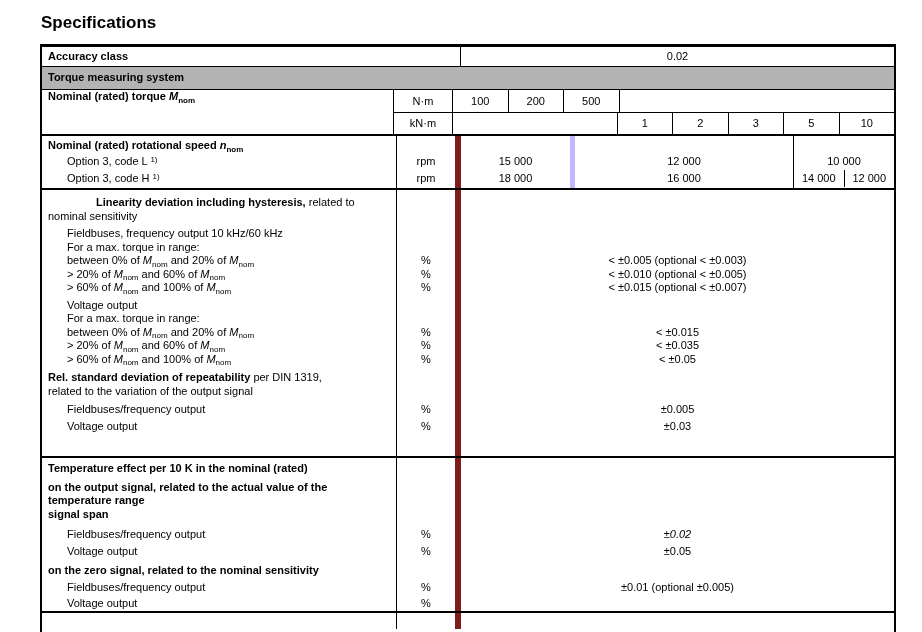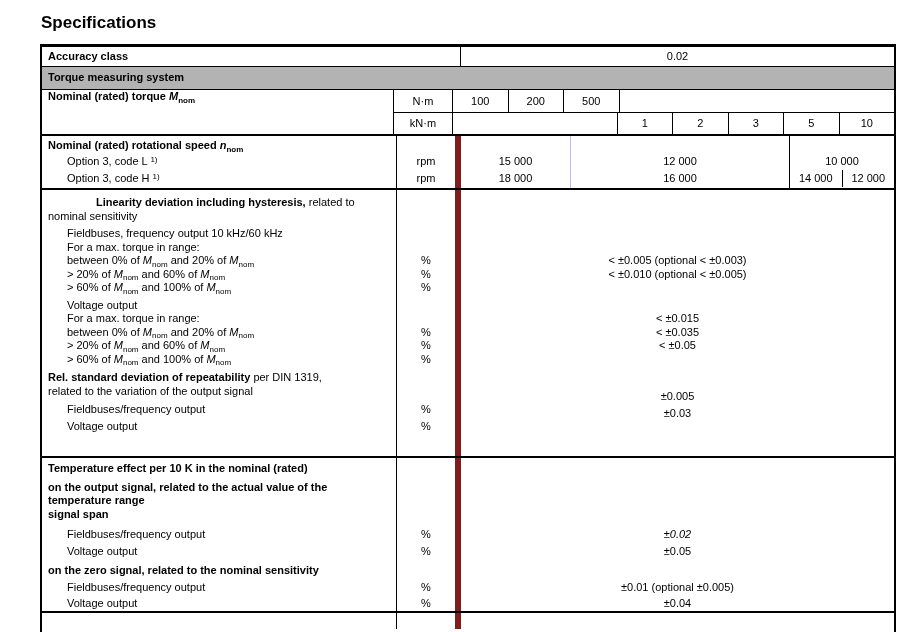--- a/index.html
+++ b/index.html
@@ -98,21 +98,21 @@
       <div class="bline lab h15"><span class="richwrap"><span class="b">Nominal (rated) rotational speed </span><span class="b i">n</span><span class="b sb">nom</span></span></div>
       <div class="bline ind h17x"><span class="richwrap"><span>Option 3, code L </span><span class="sp">1)</span></span></div>
       <div class="bline ind h17x"><span class="richwrap"><span>Option 3, code H </span><span class="sp">1)</span></span></div>
     </div>
     <div class="bcol bc-unit">
       <div class="bline ctr h15"></div>
       <div class="bline ctr h17x">rpm</div>
       <div class="bline ctr h17x">rpm</div>
     </div>
     <div class="sgwrap">
-      <div class="sgroup" style="width:109px;border-right:1px solid #c4b5fd">
+      <div class="sgroup" style="width:109px;border-right:5px solid #c4b5fd">
         <div class="bline ctr h15"></div>
         <div class="bline ctr h17x">15 000</div>
         <div class="bline ctr h17x">18 000</div>
       </div>
       <div class="sgroup" style="width:218px;border-right:1px solid #000">
         <div class="bline ctr h15"></div>
         <div class="bline ctr h17x">12 000</div>
         <div class="bline ctr h17x">16 000</div>
       </div>
       <div class="sgroup" style="flex:1">
@@ -163,20 +163,21 @@
         <div class="bline ctr" style="height: 17px; line-height: 17px; margin-top: 3px;">%</div>
         <div class="bline ctr" style="height: 17px; line-height: 17px;">%</div>
       </div>
       <div class="bcol bc-value">
         <div class="bline ctr" style="height: 13.5px; line-height: 13.5px;"></div>
         <div class="bline ctr" style="height: 13.5px; line-height: 13.5px;"></div>
         <div class="bline ctr" style="height: 13.5px; line-height: 13.5px; margin-top: 4px;"></div>
         <div class="bline ctr" style="height: 13.5px; line-height: 13.5px;"></div>
         <div class="bline ctr" style="height: 13.5px; line-height: 13.5px;">&lt; ±0.005 (optional &lt; ±0.003)</div>
         <div class="bline ctr" style="height: 13.5px; line-height: 13.5px;">&lt; ±0.010 (optional &lt; ±0.005)</div>
+        <div class="bline ctr" style="height: 13.5px; line-height: 13.5px;">&lt; ±0.015 (optional &lt; ±0.007)</div>
         <div class="bline ctr" style="height: 13.5px; line-height: 13.5px; margin-top: 4px;"></div>
         <div class="bline ctr" style="height: 13.5px; line-height: 13.5px;"></div>
         <div class="bline ctr" style="height: 13.5px; line-height: 13.5px;">&lt; ±0.015</div>
         <div class="bline ctr" style="height: 13.5px; line-height: 13.5px;">&lt; ±0.035</div>
         <div class="bline ctr" style="height: 13.5px; line-height: 13.5px;">&lt; ±0.05</div>
         <div class="bline ctr" style="height: 13.5px; line-height: 13.5px; margin-top: 5px;"></div>
         <div class="bline ctr" style="height: 13.5px; line-height: 13.5px;"></div>
         <div class="bline ctr" style="height: 17px; line-height: 17px; margin-top: 3px;">±0.005</div>
         <div class="bline ctr" style="height: 17px; line-height: 17px;">±0.03</div>
       </div>
@@ -207,21 +208,20 @@
       </div>
       <div class="bcol bc-value">
         <div class="bline ctr" style="height: 13.5px; line-height: 13.5px;"></div>
         <div class="bline ctr" style="height: 13.5px; line-height: 13.5px;"></div>
         <div class="bline ctr" style="height: 13.5px; line-height: 13.5px; margin-top: 5px;"></div>
         <div class="bline ctr" style="height: 13.5px; line-height: 13.5px;"></div>
         <div class="bline ctr" style="height: 17px; line-height: 17px; margin-top: 5px; font-style: italic;">±0.02</div>
         <div class="bline ctr" style="height: 17px; line-height: 17px;">±0.05</div>
         <div class="bline ctr" style="height: 13.5px; line-height: 13.5px; margin-top: 4px;"></div>
         <div class="bline ctr" style="height: 17px; line-height: 17px; margin-top: 1px;">±0.01 (optional ±0.005)</div>
-        <div class="bline ctr" style="height: 15px; line-height: 15px;">±0.04</div>
       </div>
     </div>
 
   <div class="row thick pt3" style="height:16px">
     <div class="bcol bc-label">
       
     </div>
     <div class="bcol bc-unit"></div>
     <div class="bcol bc-value"></div>
   </div>

